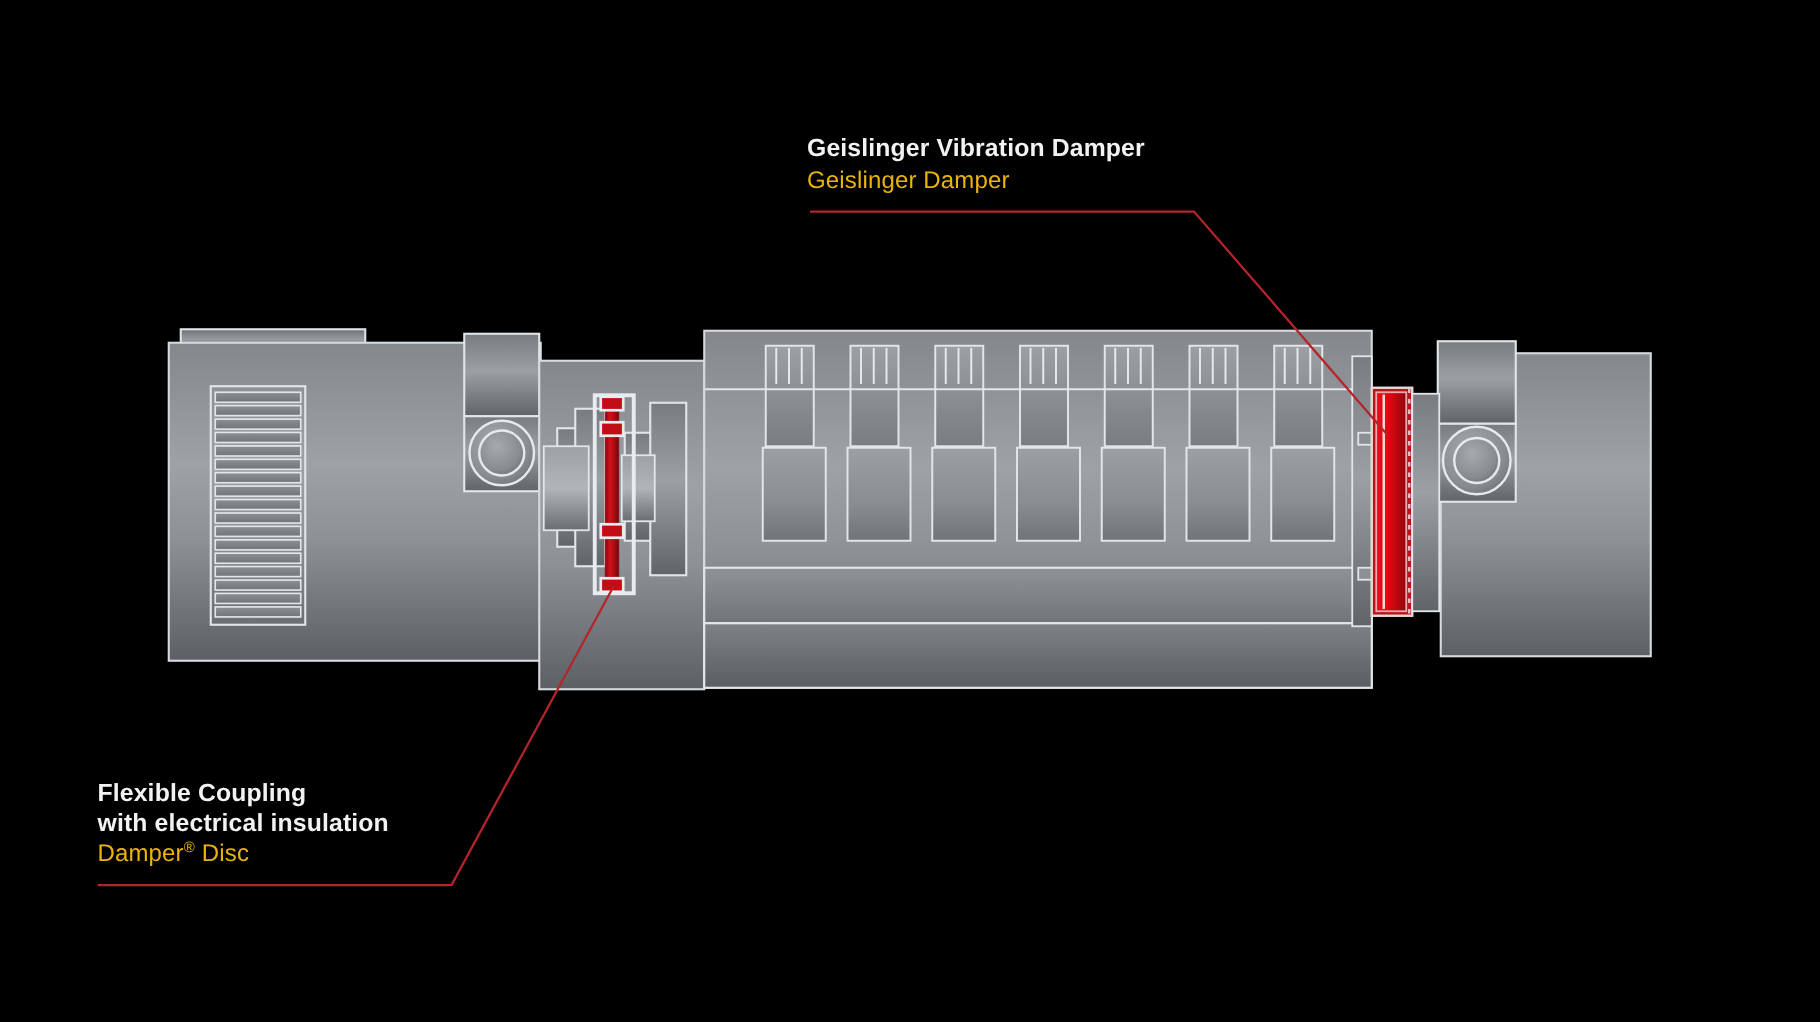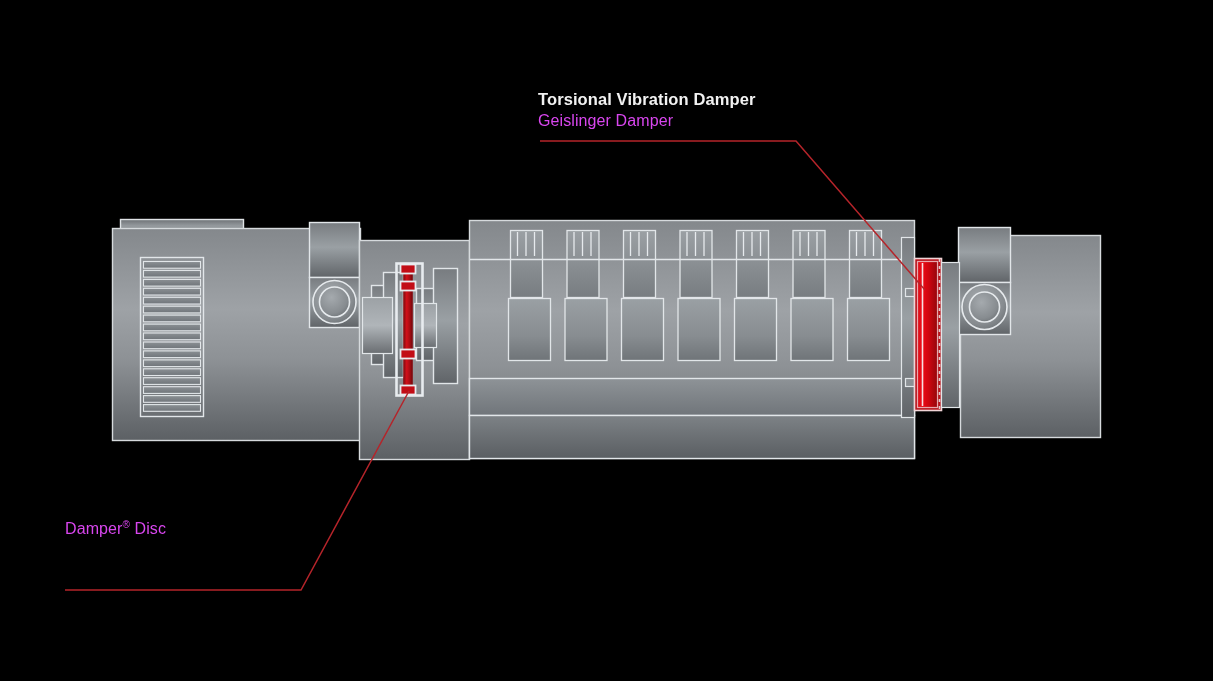--- a/index.html
+++ b/index.html
@@ -42,21 +42,21 @@
     color: #f2f2f2;
     letter-spacing: 0.1px;
     margin-bottom: 5px;
   }
   .label-title-line {
     display: block;
   }
   .label-sub {
     font-size: 16px;
     font-weight: normal;
-    color: #d946ef;
+    color: #eab308;
     letter-spacing: 0.1px;
   }
   #label-damper {
     left: 538px;
     top: 91px;
   }
   #label-coupling {
     left: 65px;
     top: 521px;
   }
@@ -261,24 +261,28 @@
       <circle cx="984.5" cy="307" r="15" fill="url(#gradCircle)" stroke="#e6eaed" stroke-width="1.6"></circle>
       <rect x="941.5" y="262.5" width="18" height="145" fill="url(#gradBodyV2)" stroke="#e2e6e9" stroke-width="1.2"></rect>
     </g>
 
     <polyline points="540,141 796,141 925,290" fill="none" stroke="#b5242a" stroke-width="1.5"></polyline>
     <polyline points="65,590 301,590 409,391" fill="none" stroke="#b5242a" stroke-width="1.5"></polyline>
   </svg>
 
   <div class="label-block" id="label-damper">
     <div class="label-title">
-      <span class="label-title-line">Torsional Vibration Damper</span>
+      <span class="label-title-line">Geislinger Vibration Damper</span>
     </div>
     <div class="label-sub">Geislinger Damper</div>
   </div>
 
   <div class="label-block" id="label-coupling">
+    <div class="label-title">
+      <span class="label-title-line">Flexible Coupling</span>
+      <span class="label-title-line">with electrical insulation</span>
+    </div>
     <div class="label-sub">
       <span>Damper</span><sup class="reg">®</sup><span> Disc</span>
     </div>
   </div>
 
 </div>
 
 </body></html>

